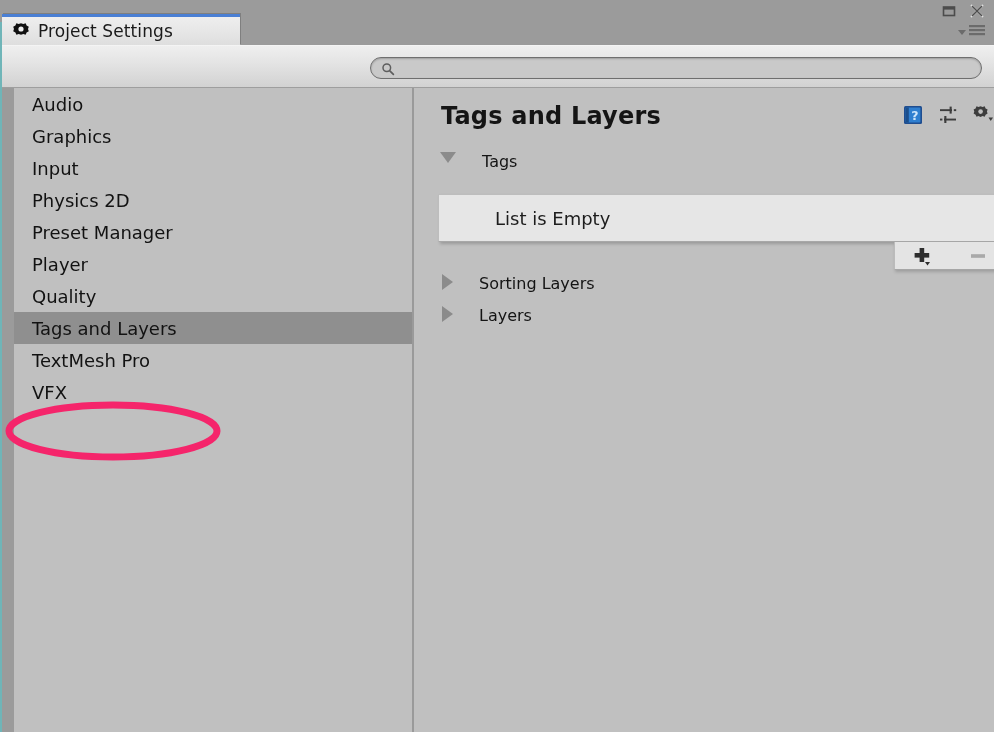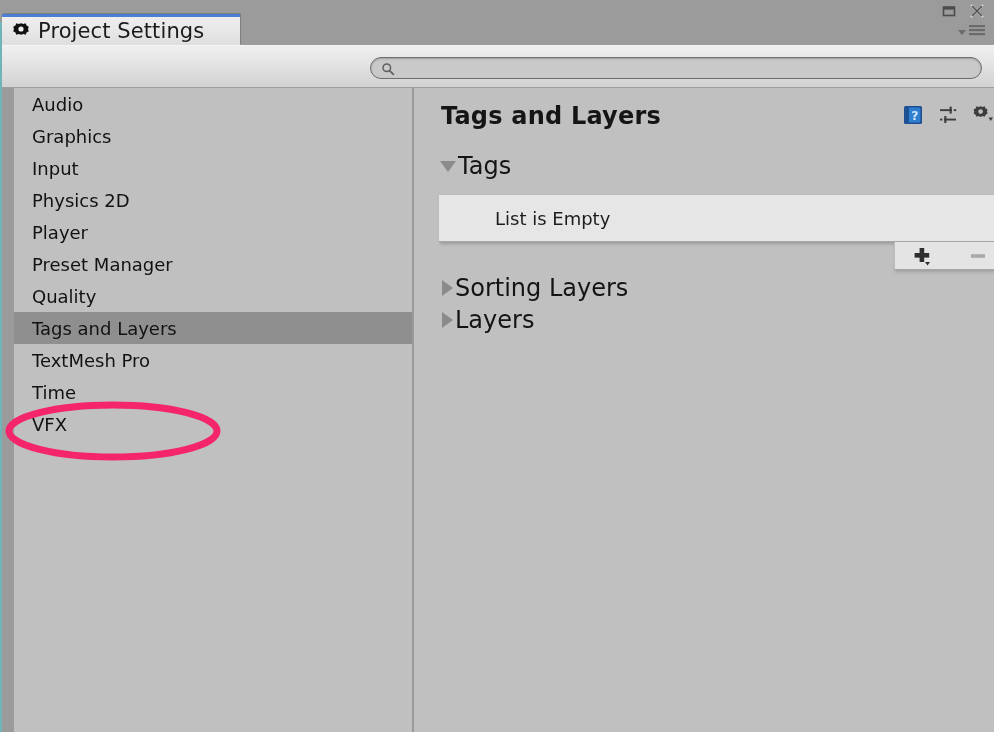--- a/index.html
+++ b/index.html
@@ -25,21 +25,21 @@
   .tab{
     position:absolute;left:2px;top:14px;width:238px;height:31px;
     background:linear-gradient(to bottom,#eeeeee 0%,#e6e6e6 55%,#dedede 100%);
     border-top:3px solid #4a7fd4;
     box-sizing:border-box;
     box-shadow:1px -1px 0 rgba(0,0,0,0.18);
     display:flex;align-items:center;
   }
   .tab-icon{margin-left:10px;margin-right:8px;display:flex;align-items:center;}
   .tab-label{
-    font-size:21px;color:#1a1a1a;letter-spacing:0.1px;
+    font-size:17px;color:#1a1a1a;letter-spacing:0.1px;
     font-family:"DejaVu Sans","Liberation Sans",sans-serif;
   }
 
   
   .winbtns{position:absolute;right:8px;top:2px;display:flex;align-items:flex-start;gap:10px;}
   .winbtn{width:18px;height:18px;display:flex;align-items:center;justify-content:center;cursor:default;}
   .menubtn{position:absolute;right:8px;top:22px;display:flex;align-items:center;gap:1px;}
 
   
   .toolbar{
@@ -78,22 +78,22 @@
 
   
   .page-title{
     position:absolute;left:27px;top:14px;font-size:24px;font-weight:bold;color:#151515;
     letter-spacing:0.2px;
   }
   .head-icons{position:absolute;right:12px;top:16px;display:flex;align-items:center;gap:14px;}
   .head-icon{display:flex;align-items:center;cursor:default;}
 
   .foldout{
-    position:absolute;display:flex;align-items:center;gap:2px;
-    font-size:24px;color:#141414;cursor:default;
+    position:absolute;display:flex;gap:26px;
+    font-size:16px;color:#141414;cursor:default;
   }
   .tri{width:0;height:0;display:block;}
   .tri-down{border-left:8px solid transparent;border-right:8px solid transparent;border-top:11px solid #8b8b8b;}
   .tri-right{border-top:8px solid transparent;border-bottom:8px solid transparent;border-left:11px solid #8b8b8b;}
 
   .listbox{
     position:absolute;left:24px;top:106px;width:568px;height:48px;
     background:#e6e6e6;
     border-top:1px solid #bdbdbd;border-left:1px solid #bdbdbd;
     border-right:1px solid #a8a8a8;border-bottom:1px solid #a8a8a8;
@@ -186,36 +186,33 @@
         <div class="side-item">
           <span>Graphics</span>
         </div>
         <div class="side-item">
           <span>Input</span>
         </div>
         <div class="side-item">
           <span>Physics 2D</span>
         </div>
         <div class="side-item">
+          <span>Preset Manager</span>
+        </div>
+        <div class="side-item">
           <span>Player</span>
-        </div>
-        <div class="side-item">
-          <span>Preset Manager</span>
         </div>
         <div class="side-item">
           <span>Quality</span>
         </div>
         <div class="side-item selected" style="background: rgb(143, 143, 143);">
           <span>Tags and Layers</span>
         </div>
         <div class="side-item">
           <span>TextMesh Pro</span>
-        </div>
-        <div class="side-item">
-          <span>Time</span>
         </div>
         <div class="side-item">
           <span>VFX</span>
         </div>
       </div>
     <div class="divider"></div>
 
     <div class="content">
 
       <div class="page-title">Tags and Layers</div>

